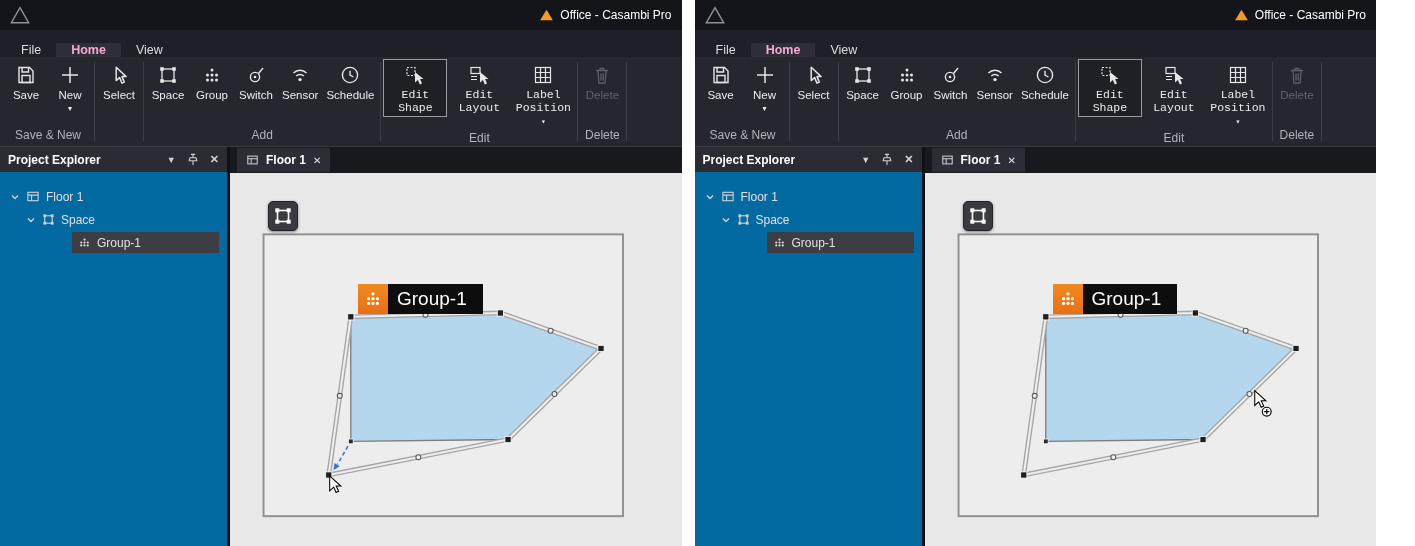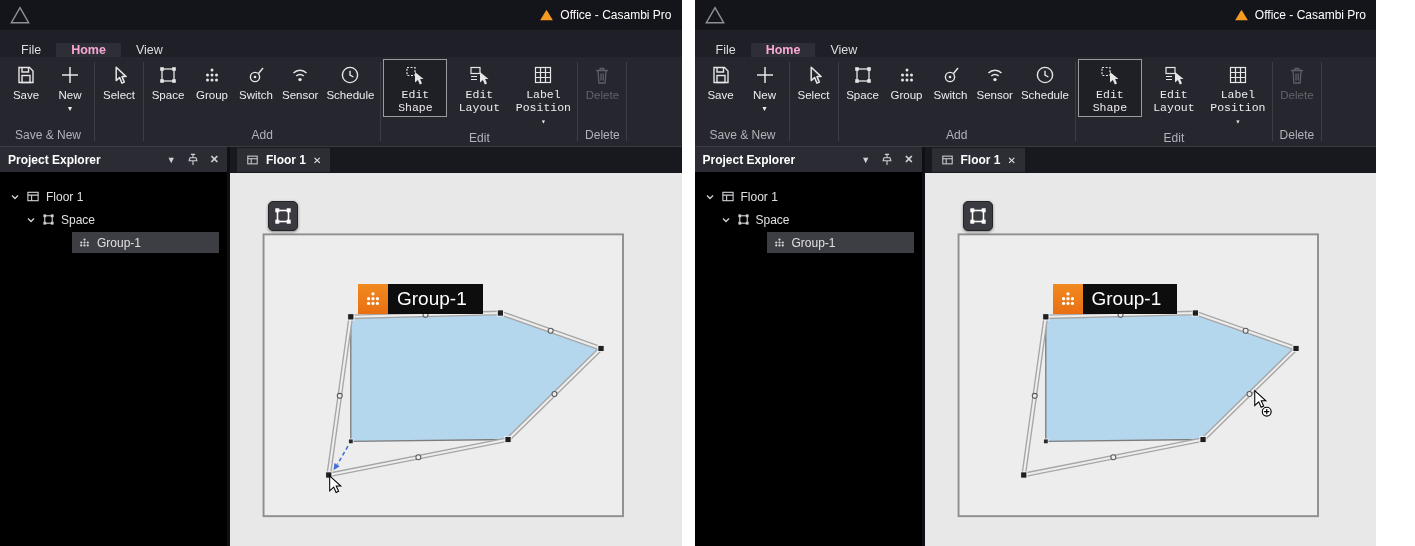--- a/index.html
+++ b/index.html
@@ -29,21 +29,21 @@
   .rbtn svg { width:22px; height:22px; flex:0 0 auto; }
   .rbtn.active { background:#1f1f26; outline:1px solid #9a9aa2; outline-offset:-1px; }
   .rbtn.disabled { color:#63636b; }
   .caret { font-size:8px; line-height:1; color:#ececef; }
   .lblwrap { max-width:56px;font-family:Liberation Mono, monospace; }
 
   
   .content { flex:1; display:flex; min-height:0; }
 
   
-  .sidebar { width:230px; background:#000000; display:flex; flex-direction:column; border-right:3px solid #0f0f15; flex:0 0 auto; }
+  .sidebar { width:230px; background:#0369a1; display:flex; flex-direction:column; border-right:3px solid #0f0f15; flex:0 0 auto; }
   .sidebar-header { height:25px; background:#2b2b33; display:flex; align-items:center; padding:0 8px; color:#fff; font-size:12px; font-weight:bold; flex:0 0 auto; }
   .sh-icons { margin-left:auto; display:flex; align-items:center; gap:11px; color:#cfcfd4; }
   .sh-caret { font-size:9px; }
   .sh-close { font-size:11px; }
   .tree { padding-top:13px; font-size:12px; color:#e0e0e3; }
   .trow { height:23px; display:flex; align-items:center; gap:6px; cursor:default; }
   .trow .chev { width:10px; display:flex; }
   .t-l0 { padding-left:10px; }
   .t-l1 { padding-left:26px; }
   .selrow { margin-left:72px; margin-right:8px; background:#3d3d44; height:21px; display:flex; align-items:center; gap:6px; padding:0 8px 0 6px; flex:1; }

